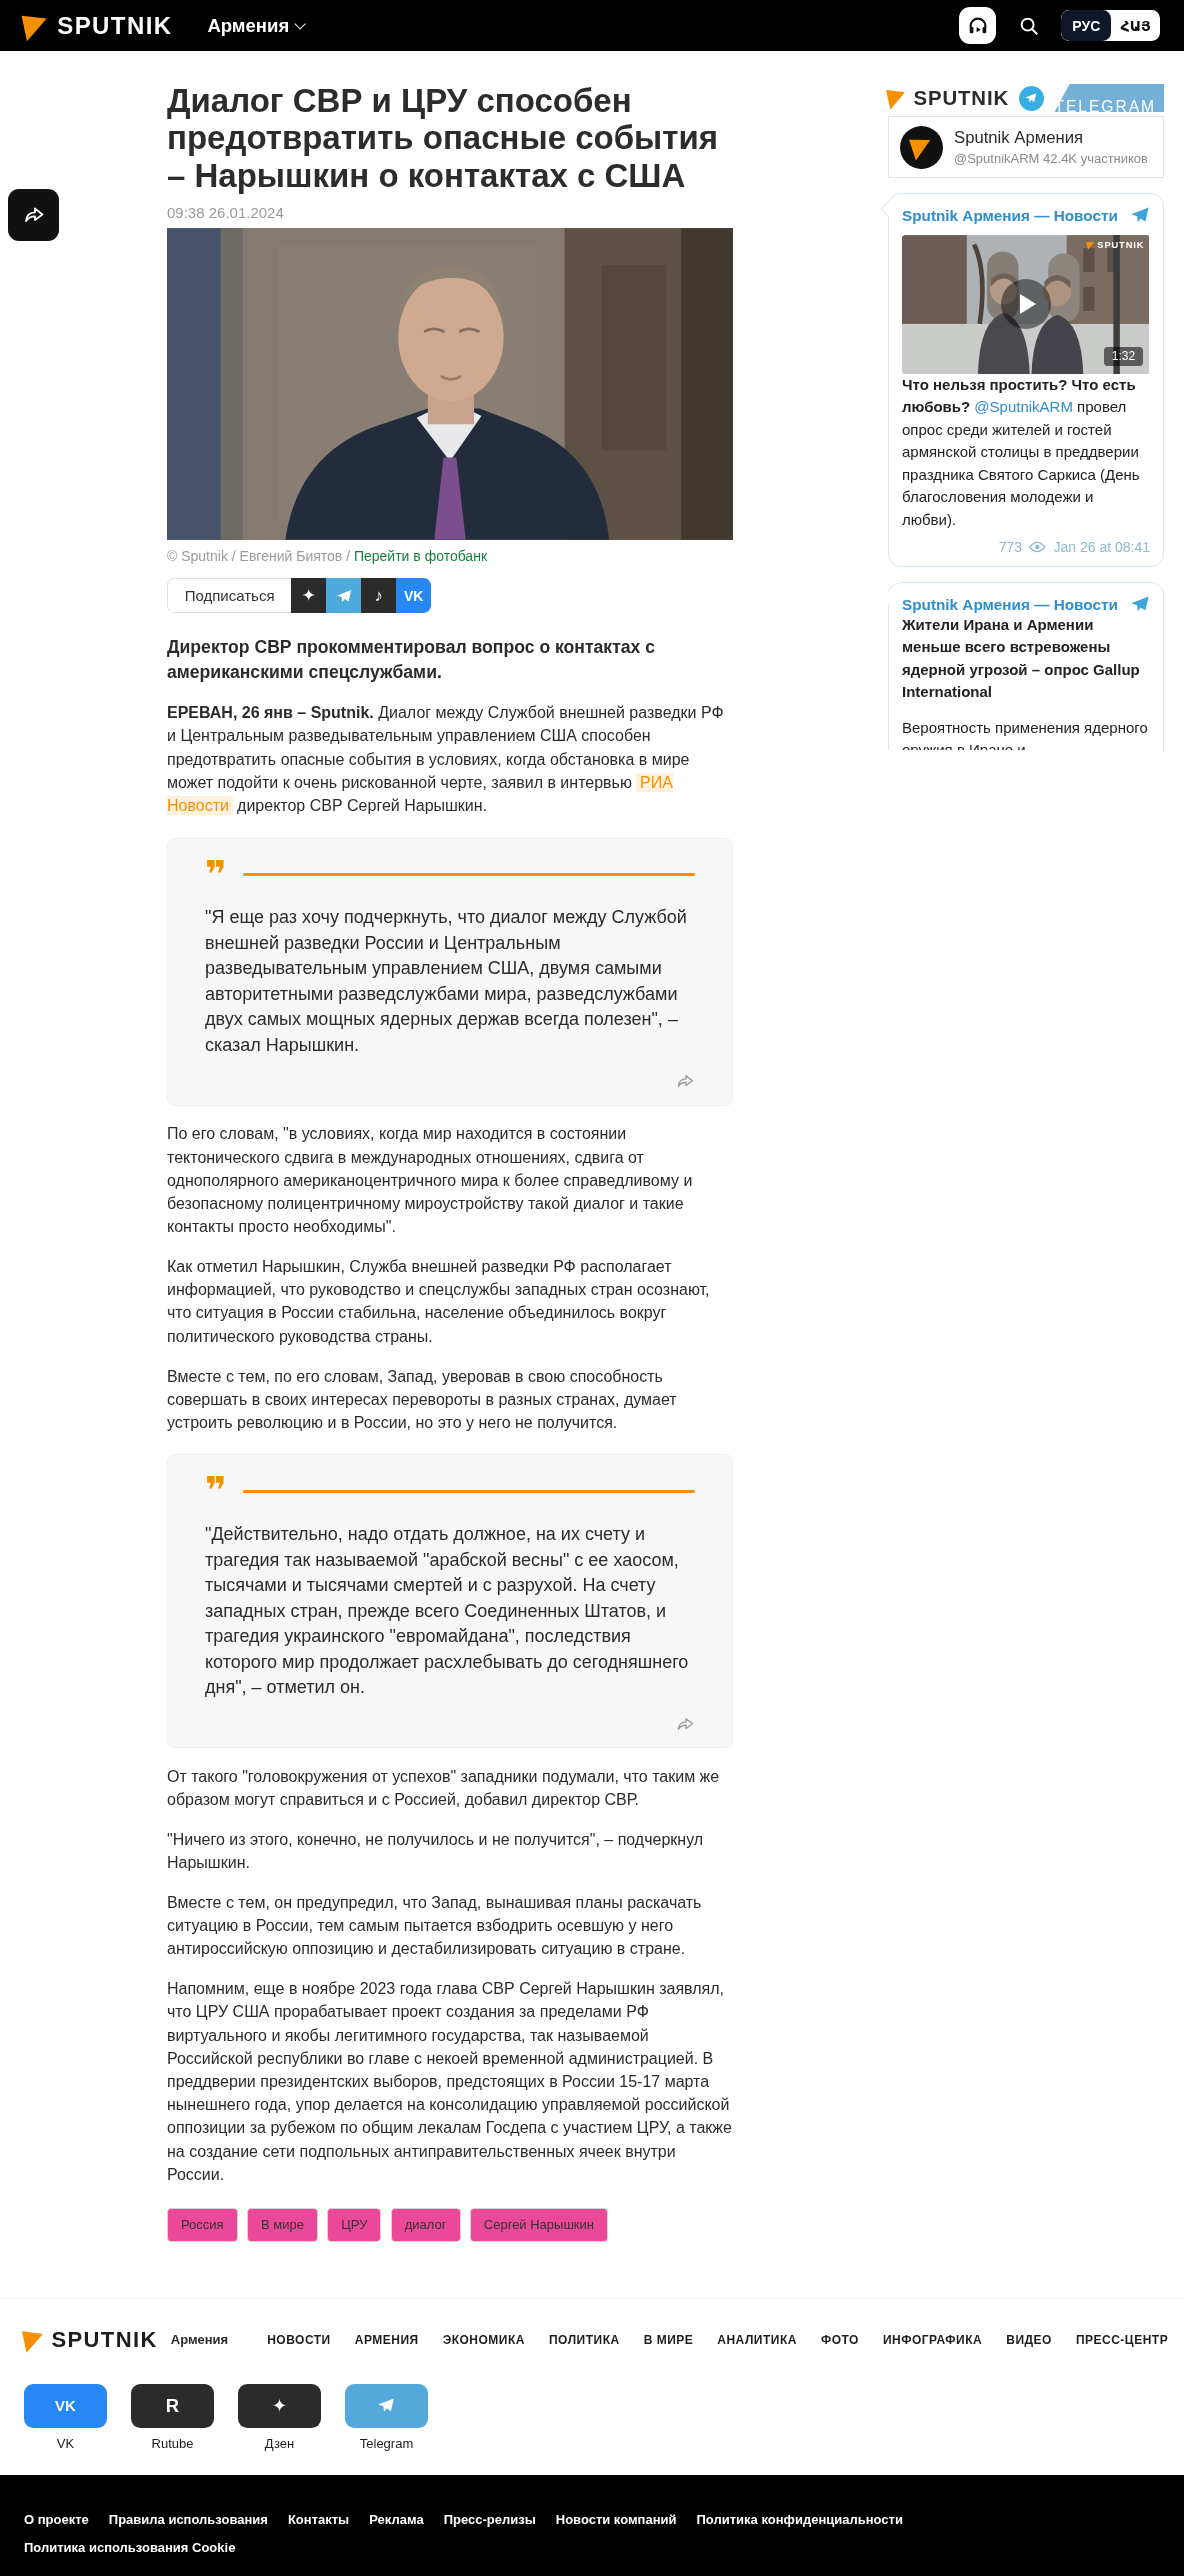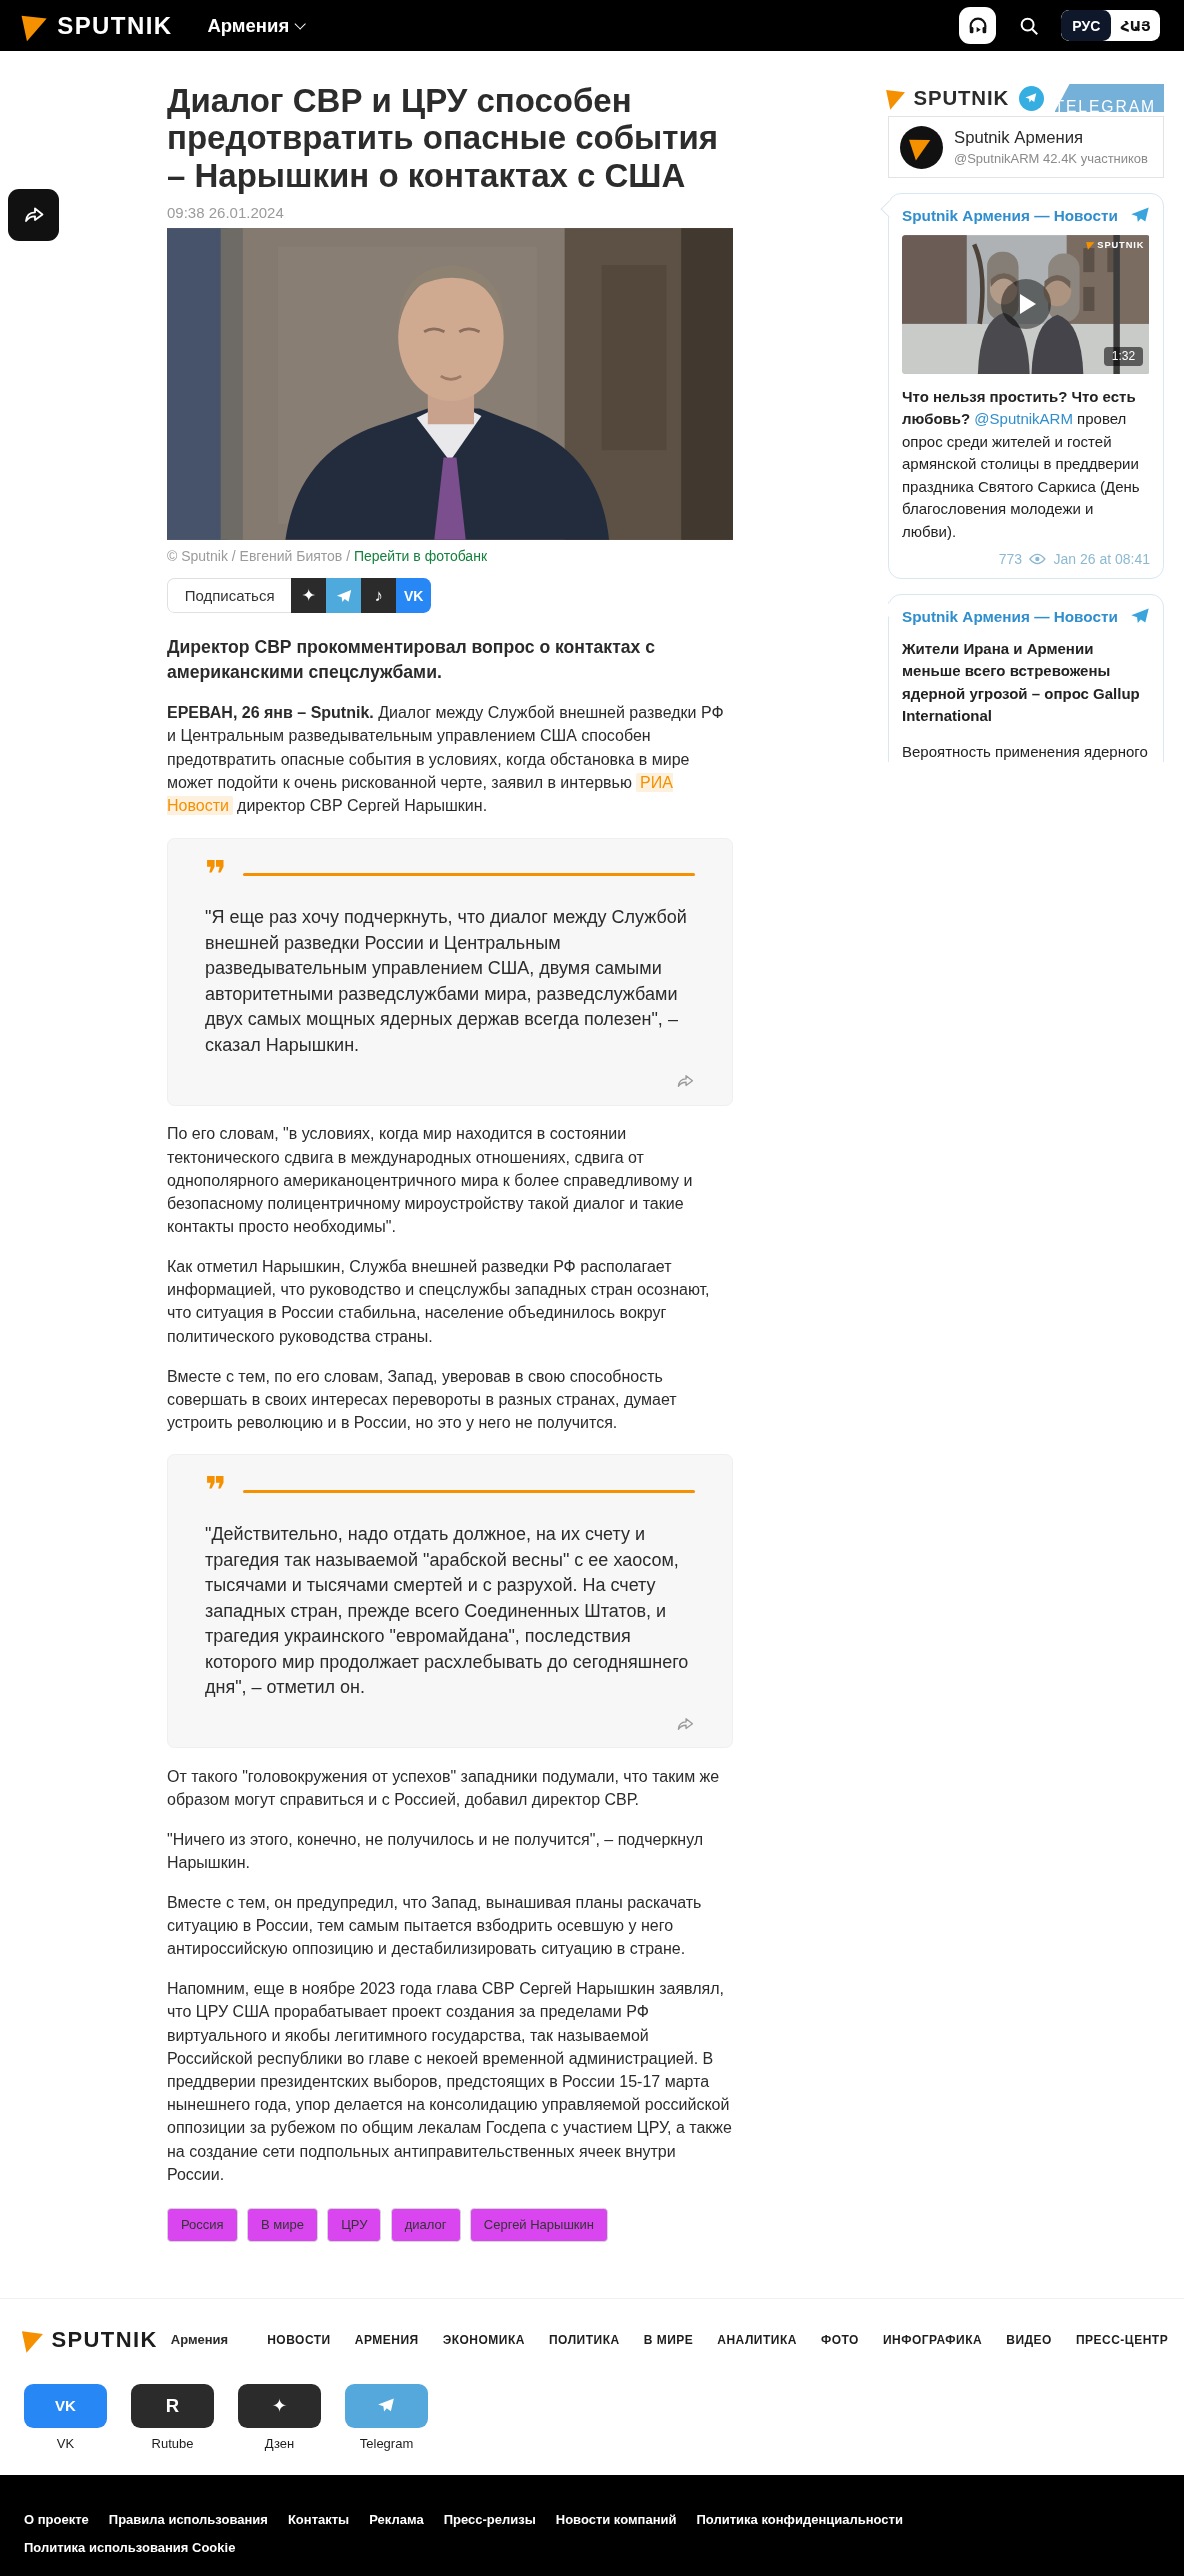--- a/index.html
+++ b/index.html
@@ -51,21 +51,21 @@
   .article-body p { margin-top:16.7px; font-size:16px; line-height:1.45; color:#2b2b2b; }
   .inline-link { color:#f59000; background:#fdf1de; padding:0.9px 3.7px; border-radius:1.9px; cursor:pointer; }
   .quote-card { margin-top:20.4px; background:#f7f7f7; border:0.9px solid #efefef; border-radius:7.4px; padding:24px 37px 13px 37px; }
   .quote-head { display:flex; align-items:center; gap:16.7px; }
   .quote-mark { color:#f59000; font-size:37px; line-height:24px; font-weight:700; font-family:"DejaVu Sans", sans-serif; }
   .quote-line { flex:1; height:3.7px; background:#f59000; border-radius:1.9px; }
   .quote-text { margin-top:18.5px; font-size:18px; line-height:1.42; color:#2b2b2b; }
   .quote-share { display:flex; justify-content:flex-end; margin-top:13px; }
   .quote-share .share-svg { cursor:pointer; }
   .tags-row { margin-top:22px; display:flex; gap:9.3px; flex-wrap:wrap; }
-  .tag-pill { border:0.9px solid #d5d5d5; border-radius:4.6px; padding:8.3px 13px; font-size:13px; color:#333; cursor:pointer; background:#d946ef; }
+  .tag-pill { border:0.9px solid #d5d5d5; border-radius:4.6px; padding:8.3px 13px; font-size:13px; color:#333; cursor:pointer; background:#ec4899; }
   
   .tg-banner { display:flex; align-items:center; height:33px; }
   .tg-banner .brand-word-dark { color:#2b2b2b; font-size:20.4px; font-weight:700; letter-spacing:0.9px; margin-left:7.4px; }
   .tg-banner .brand-flag-sm { width:0; height:0; border-left:18.5px solid #f59000; border-top:6.5px solid transparent; border-bottom:14px solid transparent; transform:rotate(-12deg); }
   .tg-circle { width:25px; height:25px; border-radius:50%; background:#37aee2; margin-left:9.3px; display:flex; align-items:center; justify-content:center; }
   .tg-ribbon { margin-left:11px; flex:1; background:#74b0d8; color:#fff; font-size:15.7px; letter-spacing:1.9px; height:28px; display:flex; align-items:center; justify-content:center; clip-path: polygon(15px 0, 100% 0, 100% 100%, 0 100%); }
   .channel-card { border:0.9px solid #e3e3e3; background:#fff; margin-top:1.9px; padding:8.3px 11px; display:flex; align-items:center; gap:11px; cursor:pointer; }
   .channel-ava { width:43px; height:43px; border-radius:50%; background:#111; display:flex; align-items:center; justify-content:center; flex:0 0 auto; }
   .channel-ava .flag { width:0; height:0; border-left:20.4px solid #f59000; border-top:7.4px solid transparent; border-bottom:15px solid transparent; transform:rotate(-18deg); }
   .channel-name { font-size:16.7px; font-weight:400; color:#2b2b2b; }
@@ -74,21 +74,21 @@
   .tg-post:before { content:""; position:absolute; left:-6.5px; top:9.3px; width:11px; height:11px; background:#fff; border-left:1.9px solid #d9e7f1; border-bottom:1.9px solid #d9e7f1; transform:rotate(45deg); }
   .post-head { display:flex; align-items:flex-end; justify-content:space-between; }
   .post-channel { color:#2f8ece; font-size:15.3px; font-weight:700; cursor:pointer; }
   .post-video { position:relative; margin-top:9.3px; width:100%; height:139px; border-radius:3.7px; overflow:hidden; cursor:pointer; }
   .post-video svg { display:block; }
   .vid-watermark { position:absolute; top:5.6px; right:5.6px; display:flex; align-items:center; gap:2.8px; color:#fff; font-size:9.3px; font-weight:700; letter-spacing:0.9px; }
   .vid-watermark .wm-flag { width:0; height:0; border-left:8.3px solid #f59000; border-top:2.8px solid transparent; border-bottom:6.5px solid transparent; transform:rotate(-12deg); }
   .vid-duration { position:absolute; right:7.4px; bottom:7.4px; background:rgba(0,0,0,.55); color:#fff; font-size:12px; padding:2.8px 7.4px; border-radius:3.7px; }
   .play-overlay { position:absolute; left:50%; top:50%; transform:translate(-50%,-50%); width:50px; height:50px; border-radius:50%; background:rgba(0,0,0,.45); display:flex; align-items:center; justify-content:center; }
   .play-tri { width:0; height:0; border-left:16.7px solid #fff; border-top:10.2px solid transparent; border-bottom:10.2px solid transparent; margin-left:4.6px; }
-  .post-text { margin-top:12px; font-size:15px; line-height:1.5; color:#222; }
+  .post-text { margin-top:0; font-size:15px; line-height:1.5; color:#222; }
   .post-text .b { font-weight:700; }
   .post-link { color:#2f8ece; cursor:pointer; }
   .post-meta { margin-top:7.4px; display:flex; justify-content:flex-end; align-items:center; gap:7.4px; color:#8db8d2; font-size:14px; }
   .post-clip { height:183px; overflow:hidden; }
   .post-text.gap { margin-top:13px; }
   
   .footer-white { border-top:0.9px solid #f0f0f0; padding:28px 24px 24px 24px; background:#fff; }
   .fw-row1 { display:flex; align-items:center; }
   .fw-brand { display:flex; align-items:center; gap:7.4px; cursor:pointer; }
   .fw-brand .brand-word-dark { color:#1d1d1d; font-size:22px; font-weight:700; letter-spacing:1.4px; }

